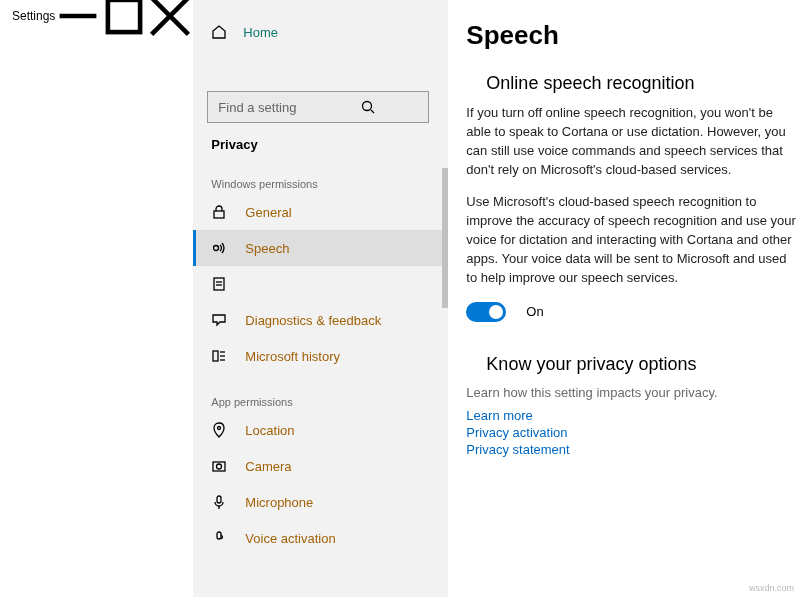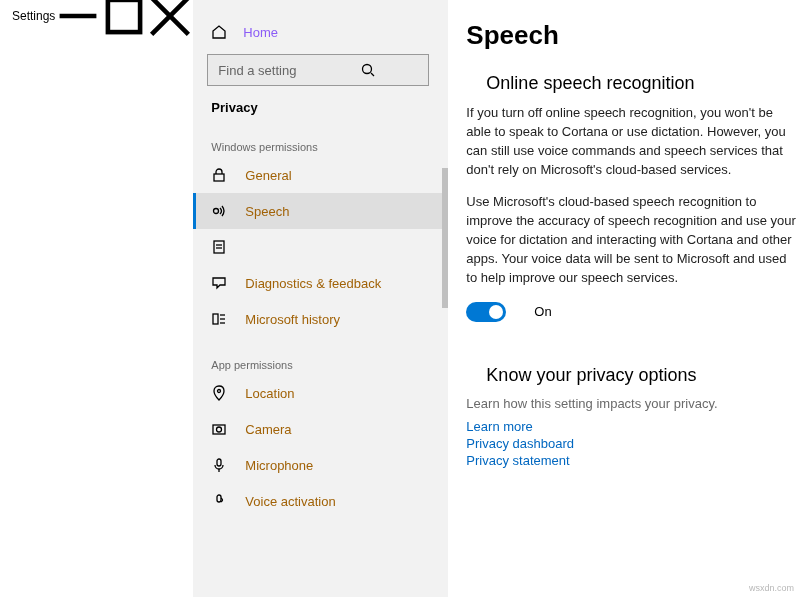--- a/index.html
+++ b/index.html
@@ -4,37 +4,37 @@
   <style>
     * { margin: 0; padding: 0; box-sizing: border-box; font-family: "Segoe UI", Tahoma, sans-serif; }
     body { width: 800px; height: 597px; background: #fff; overflow: hidden; position: relative; }
     .window { display: flex; flex-direction: row; height: 100%; }
     .titlebar { height: 32px; display: flex; align-items: center; padding-left: 12px; font-size: 12px; color: #000; }
     .title-left { flex: 1; }
     .win-controls { display: flex; }
     .win-btn { width: 46px; height: 32px; display: flex; align-items: center; justify-content: center; font-size: 10px; color: #000; }
     .content { flex: 1; display: flex; overflow: hidden; position: relative; }
     .sidebar { width: 255px; background: #f2f2f2; padding-top: 16px; position: relative; }
-    .home-row { display: flex; align-items: center; padding: 8px 18px; gap: 16px; font-size: 13px; color: #8b5cf6; cursor: pointer; }
+    .home-row { display: flex; align-items: center; padding: 8px 18px; gap: 16px; font-size: 13px; color: #0f766e; cursor: pointer; }
     .icon { width: 16px; height: 16px; display: inline-flex; align-items: center; justify-content: center; flex-shrink: 0; }
     .icon svg { width: 16px; height: 16px; stroke: #000; fill: none; stroke-width: 1.3; }
     .search-wrap { padding: 6px 14px 4px 14px; }
-    .search { width: 222px; height: 32px; border: 1px solid #999; background: #eaeaea; display: flex; align-items: center; padding: 0 10px; font-size: 13px; color: #666; }
+    .search { width: 222px; height: 32px; border: 1px solid #999; background: #eaeaea; display: flex; align-items: center; padding: 0 10px; font-size: 13px; color: #666; margin-top: 37px; }
     .search span { flex: 1; }
     .privacy-label { padding: 10px 18px 4px 18px; font-size: 13px; font-weight: 600; color: #000; }
     .section-header { padding: 22px 18px 4px 18px; font-size: 11px; color: #6a6a6a; }
     .nav-item { display: flex; align-items: center; padding: 10px 18px; gap: 18px; font-size: 13px; color: #a16207; cursor: pointer; position: relative; }
     .nav-item.active { background: #dedede; }
     .nav-item.active::before { content: ""; position: absolute; left: 0; top: 0; bottom: 0; width: 3px; background: #0078d4; }
     .scroll-track { position: absolute; right: 0; top: 168px; width: 6px; height: 140px; background: #c0c0c0; }
     .main { flex: 1; padding: 20px 0 0 18px; overflow: hidden; color: #000; }
     .h1 { font-size: 26px; font-weight: 600; margin-bottom: 22px; }
     .h2 { font-size: 18px; font-weight: 400; margin-bottom: 10px; margin-left: 20px; }
     .body-text { font-size: 13px; line-height: 1.45; color: #222; max-width: 380px; margin-bottom: 14px; }
-    .toggle-row { display: flex; align-items: center; gap: 28px; margin-bottom: 43px; }
+    .toggle-row { display: flex; align-items: center; gap: 20px; margin-bottom: 32px; }
     .toggle { width: 40px; height: 20px; background: #0078d4; border-radius: 10px; position: relative; }
     .toggle::after { content: ""; position: absolute; right: 3px; top: 3px; width: 14px; height: 14px; background: #fff; border-radius: 50%; }
     .toggle-label { font-size: 13px; }
     .sub-text { font-size: 13px; color: #6a6a6a; margin-bottom: 8px; }
     .link { font-size: 13px; color: #0067c0; display: block; margin-bottom: 2px; cursor: pointer; }
     .watermark { position: absolute; right: 6px; bottom: 4px; font-size: 9px; color: #b8b8b8; text-align: right; }
   </style>
 </head>
 <body>
 
@@ -182,19 +182,19 @@
       <div class="h2">Online speech recognition</div>
       <div class="body-text">If you turn off online speech recognition, you won't be able to speak to Cortana or use dictation. However, you can still use voice commands and speech services that don't rely on Microsoft's cloud-based services.</div>
       <div class="body-text">Use Microsoft's cloud-based speech recognition to improve the accuracy of speech recognition and use your voice for dictation and interacting with Cortana and other apps. Your voice data will be sent to Microsoft and used to help improve our speech services.</div>
       <div class="toggle-row">
         <div class="toggle"></div>
         <div class="toggle-label">On</div>
       </div>
       <div class="h2">Know your privacy options</div>
       <div class="sub-text">Learn how this setting impacts your privacy.</div>
       <a class="link">Learn more</a>
-      <a class="link">Privacy dashboard</a>
+      <a class="link">Privacy activation</a>
       <a class="link">Privacy statement</a>
     </div>
   </div>
 </div>
 
 <div class="watermark">wsxdn.com</div>
 
 </body></html>

